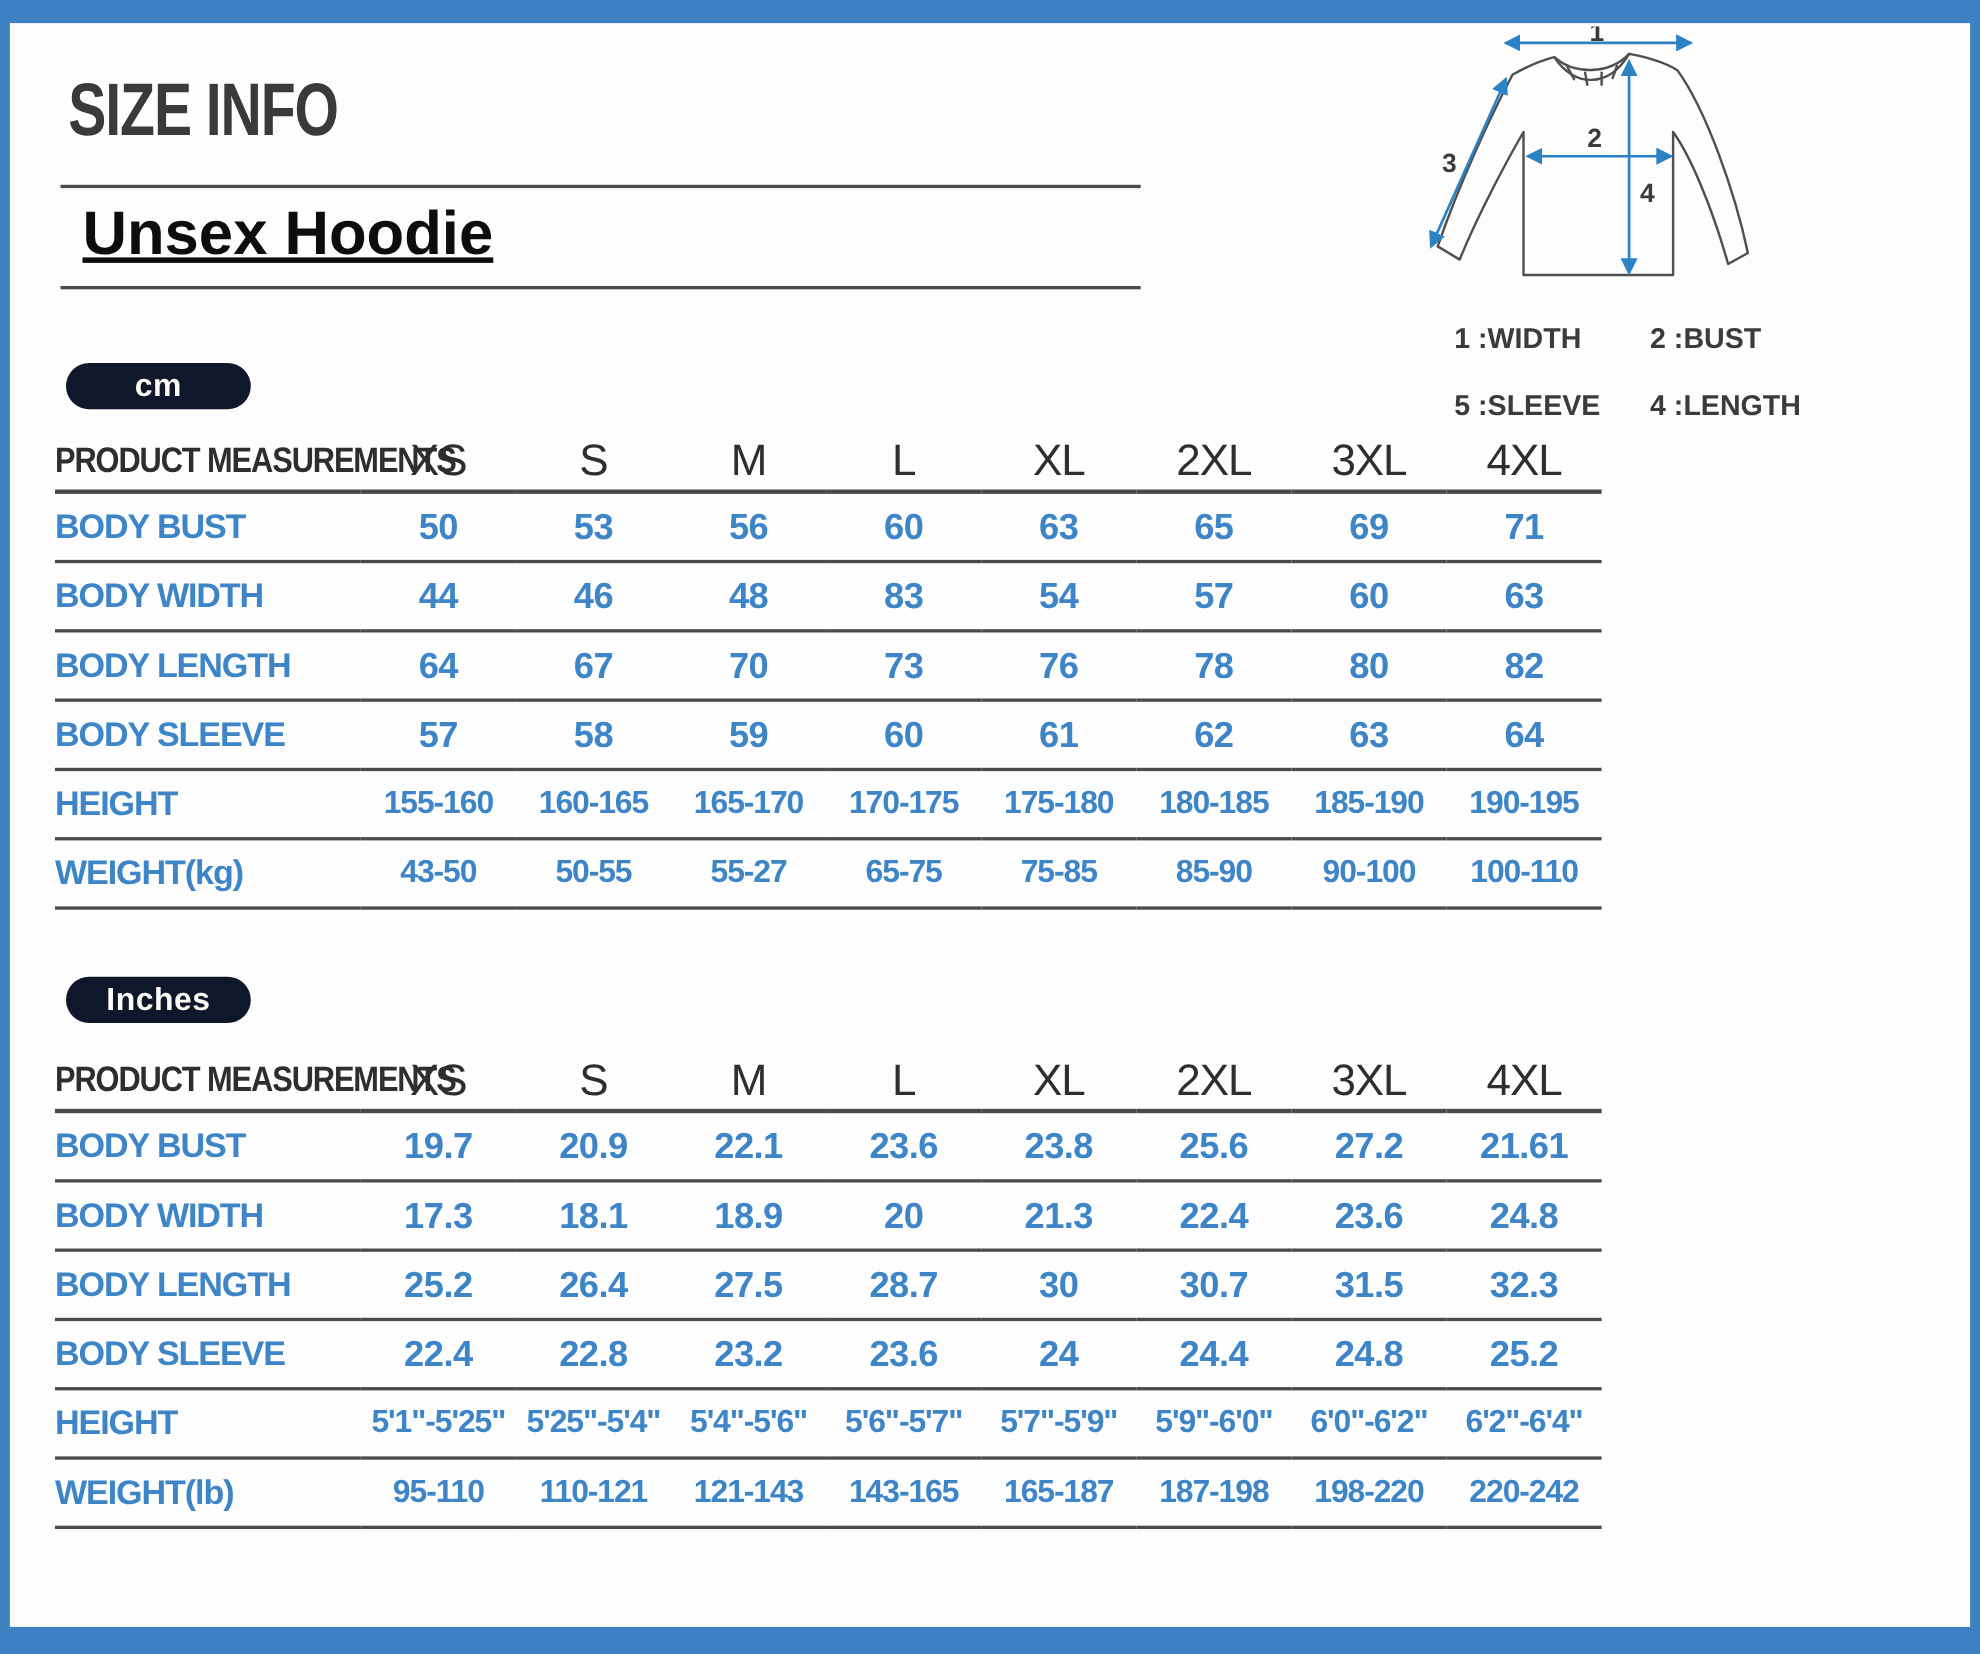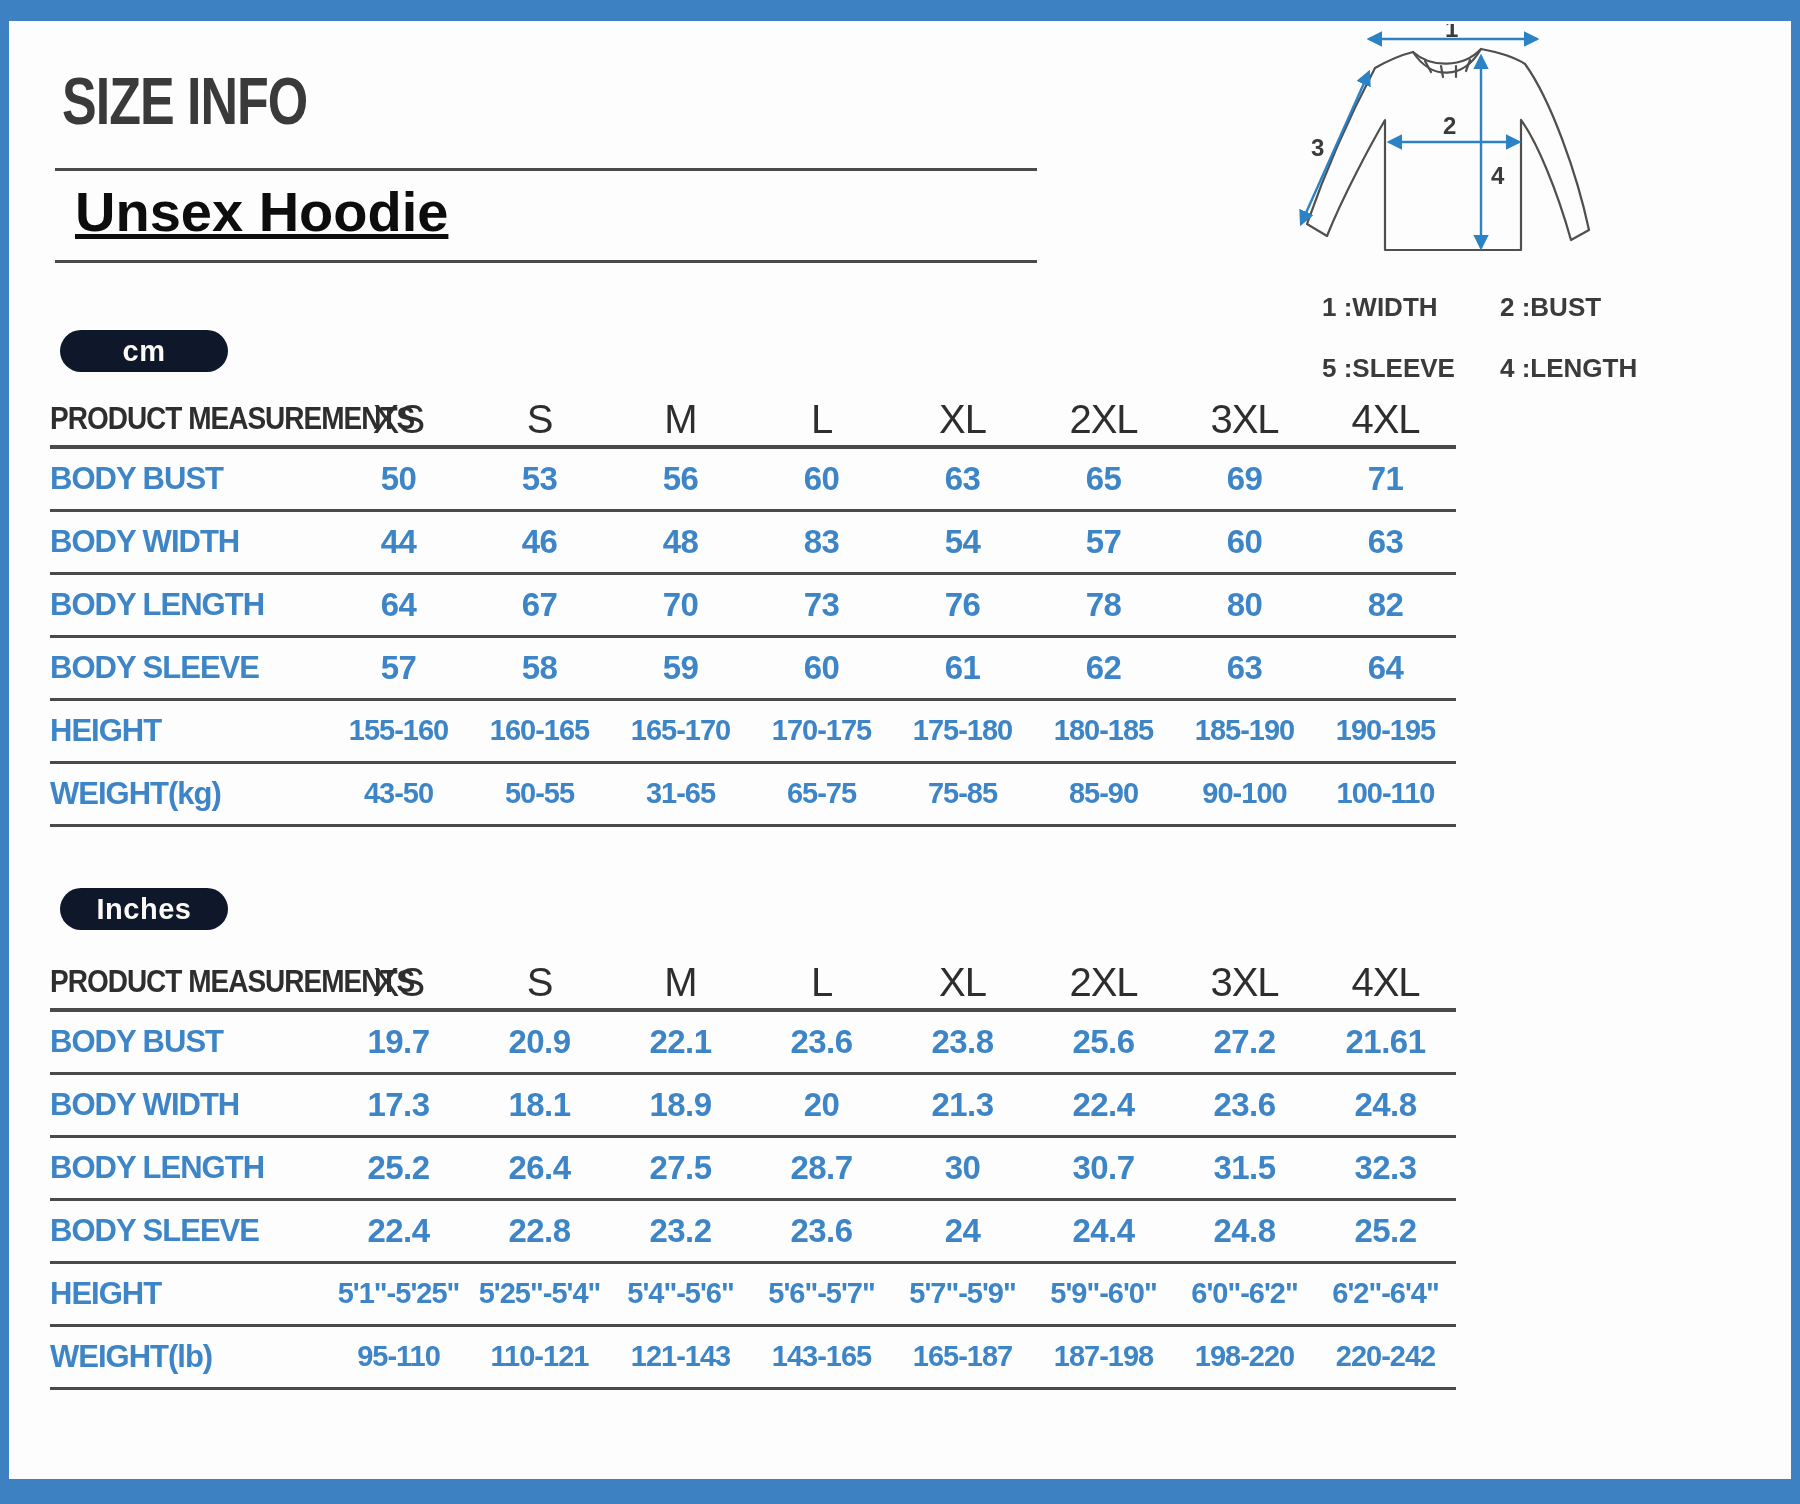--- a/index.html
+++ b/index.html
@@ -210,21 +210,21 @@
         <td class="cell-value">170-175</td>
         <td class="cell-value">175-180</td>
         <td class="cell-value">180-185</td>
         <td class="cell-value">185-190</td>
         <td class="cell-value">190-195</td>
       </tr>
       <tr>
         <td class="row-label">WEIGHT(kg)</td>
         <td class="cell-value">43-50</td>
         <td class="cell-value">50-55</td>
-        <td class="cell-value">31-65</td>
+        <td class="cell-value">55-27</td>
         <td class="cell-value">65-75</td>
         <td class="cell-value">75-85</td>
         <td class="cell-value">85-90</td>
         <td class="cell-value">90-100</td>
         <td class="cell-value">100-110</td>
       </tr>
     </tbody>
   </table>
 
 <div class="unit-badge" id="badge-in">Inches</div>

